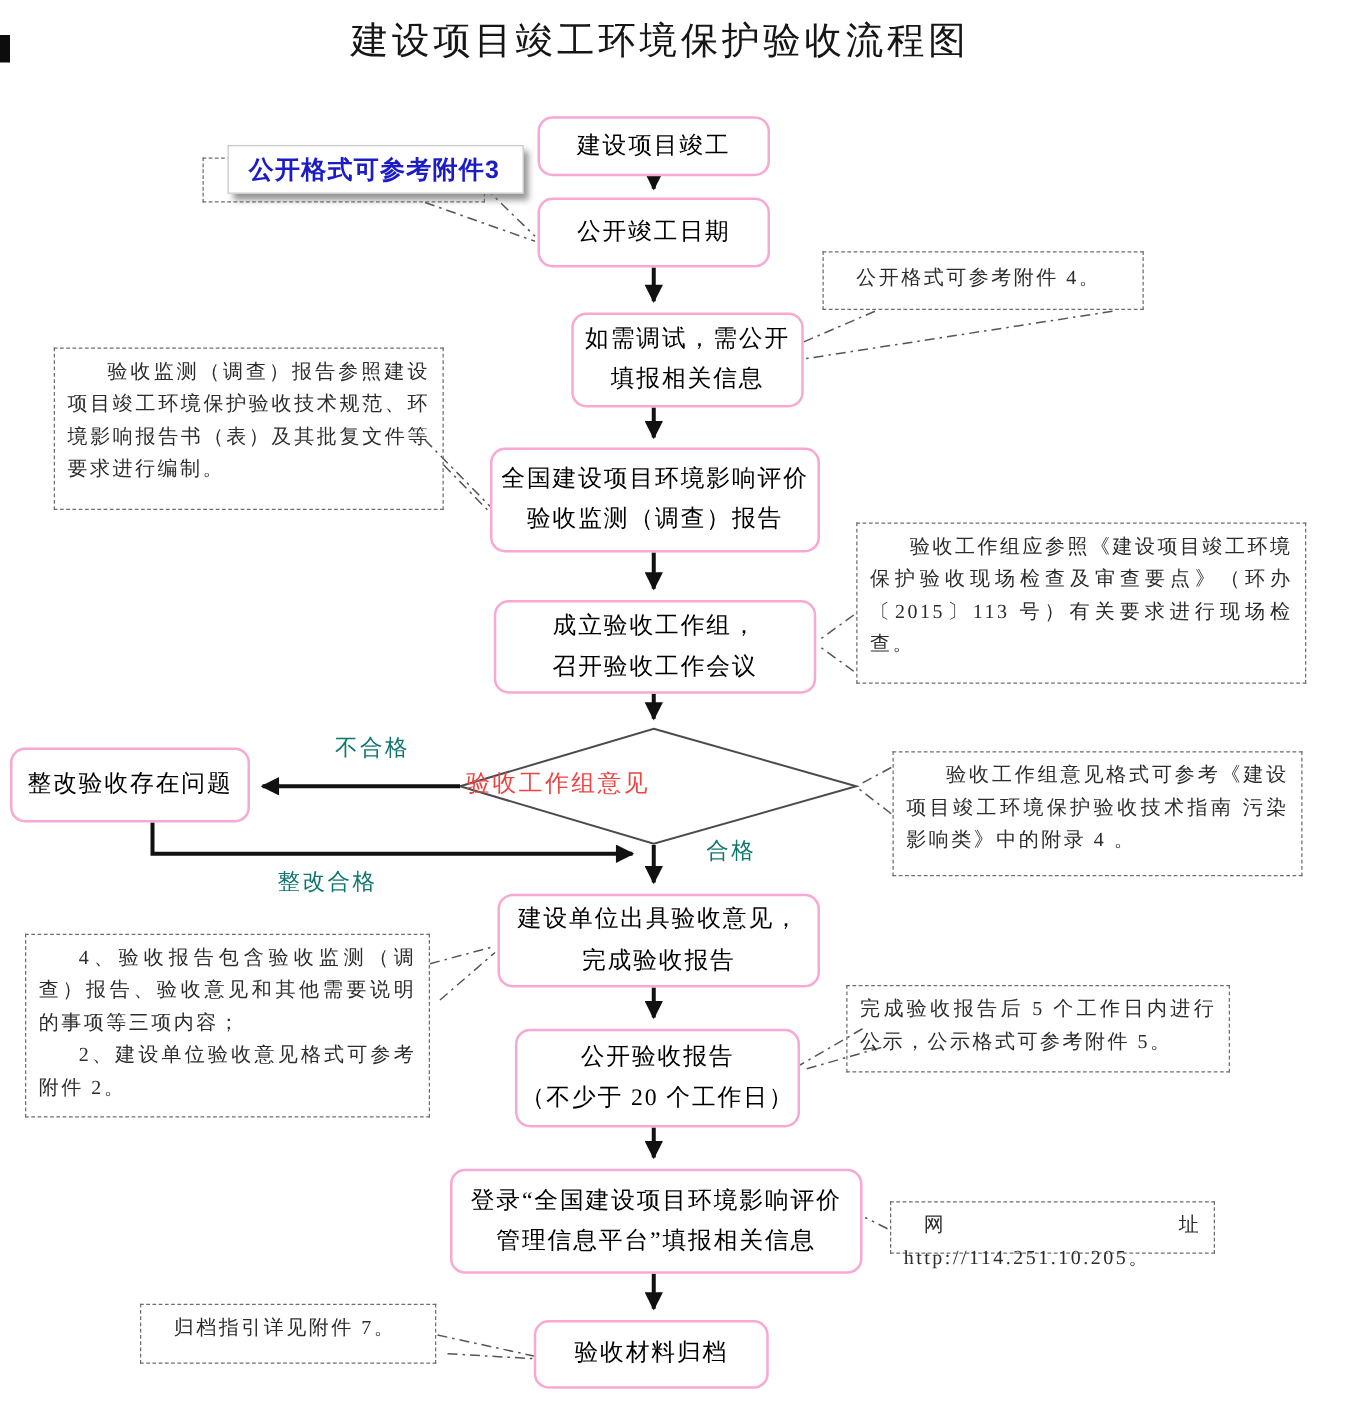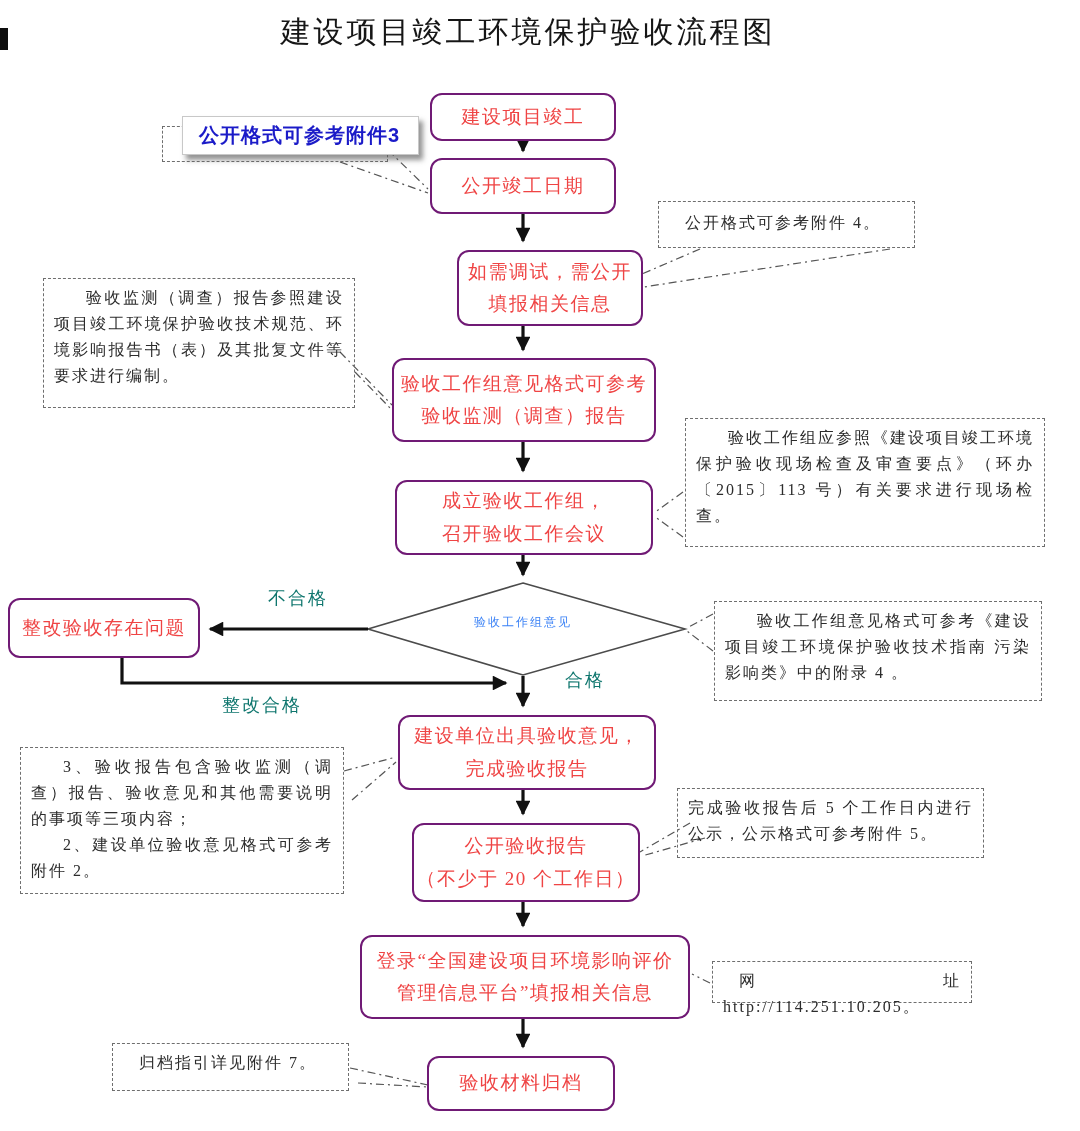--- a/index.html
+++ b/index.html
@@ -5,28 +5,27 @@
   html,body{margin:0;padding:0;background:#fff;}
   #canvas{
     position:relative;width:1056px;height:1131px;background:#ffffff;
     font-family:"Liberation Serif","DejaVu Serif",serif;color:#1e1e1e;overflow:hidden;
   }
   .title{
     position:absolute;left:0;top:12px;width:100%;text-align:center;
     font-size:30px;letter-spacing:3px;color:#161616;
   }
   .node{
-    position:absolute;background:#fff;border:2px solid #701a75;border-radius:12px;
+    position:absolute;background:#fff;border:2px solid #f9a8d4;border-radius:12px;
     display:flex;flex-direction:column;justify-content:center;align-items:center;
-    text-align:center;font-size:19px;letter-spacing:1.5px;line-height:1.7;color:#ef4444;
+    text-align:center;font-size:19px;letter-spacing:1.5px;line-height:1.7;color:#000000;
     box-sizing:border-box;z-index:3;
   }
   .diamond-label{
-    position:absolute;z-index:3;font-size:12px;letter-spacing:2px;color:#3b82f6;
-    text-align:center;
+    position:absolute;z-index:3;font-size:19px;letter-spacing:2px;color:#ef4444;
   }
   .ann{
     position:absolute;border:1.5px dashed #6e6e6e;box-sizing:border-box;
     font-size:16px;letter-spacing:2px;line-height:1.62;color:#2c2c2c;
     padding:6px 10px;z-index:2;background:transparent;text-align:justify;
   }
   .ann p{margin:0;text-indent:2em;}
   .ann p.noindent{text-indent:0;}
   .edge-label{
     position:absolute;font-size:18px;letter-spacing:2px;color:#0f766e;z-index:3;
@@ -104,21 +103,21 @@
   <div class="node" style="left:430px;top:158px;width:186px;height:56px;">
     <div>公开竣工日期</div>
   </div>
 
   <div class="node" style="left:429px;top:250px;width:186px;height:76px;margin-left:28px;">
     <div>如需调试，需公开</div>
     <div>填报相关信息</div>
   </div>
 
   <div class="node" style="left:392px;top:358px;width:264px;height:84px;">
-    <div>验收工作组意见格式可参考</div>
+    <div>全国建设项目环境影响评价</div>
     <div>验收监测（调查）报告</div>
   </div>
 
   <div class="node" style="left:395px;top:480px;width:258px;height:75px;">
     <div>成立验收工作组，</div>
     <div>召开验收工作会议</div>
   </div>
 
   <div class="diamond-label" style="left:373px;top:614px;width:300px;">验收工作组意见</div>
 
@@ -162,21 +161,21 @@
 
   <div class="ann" style="left:685px;top:418px;width:360px;height:129px;">
     <p>验收工作组应参照《建设项目竣工环境保护验收现场检查及审查要点》（环办〔2015〕113 号）有关要求进行现场检查。</p>
   </div>
 
   <div class="ann" style="left:714px;top:601px;width:328px;height:100px;">
     <p>验收工作组意见格式可参考《建设项目竣工环境保护验收技术指南 污染影响类》中的附录 4 。</p>
   </div>
 
   <div class="ann" style="left:20px;top:747px;width:324px;height:147px;">
-    <p>3、验收报告包含验收监测（调查）报告、验收意见和其他需要说明的事项等三项内容；</p>
+    <p>4、验收报告包含验收监测（调查）报告、验收意见和其他需要说明的事项等三项内容；</p>
     <p>2、建设单位验收意见格式可参考附件 2。</p>
   </div>
 
   <div class="ann" style="left:677px;top:788px;width:307px;height:70px;">
     <p class="noindent">完成验收报告后 5 个工作日内进行公示，公示格式可参考附件 5。</p>
   </div>
 
   <div class="ann" style="left:712px;top:961px;width:260px;height:42px;">
     <p class="noindent" style="text-indent:1em;">网址 http://114.251.10.205。</p>
   </div>

